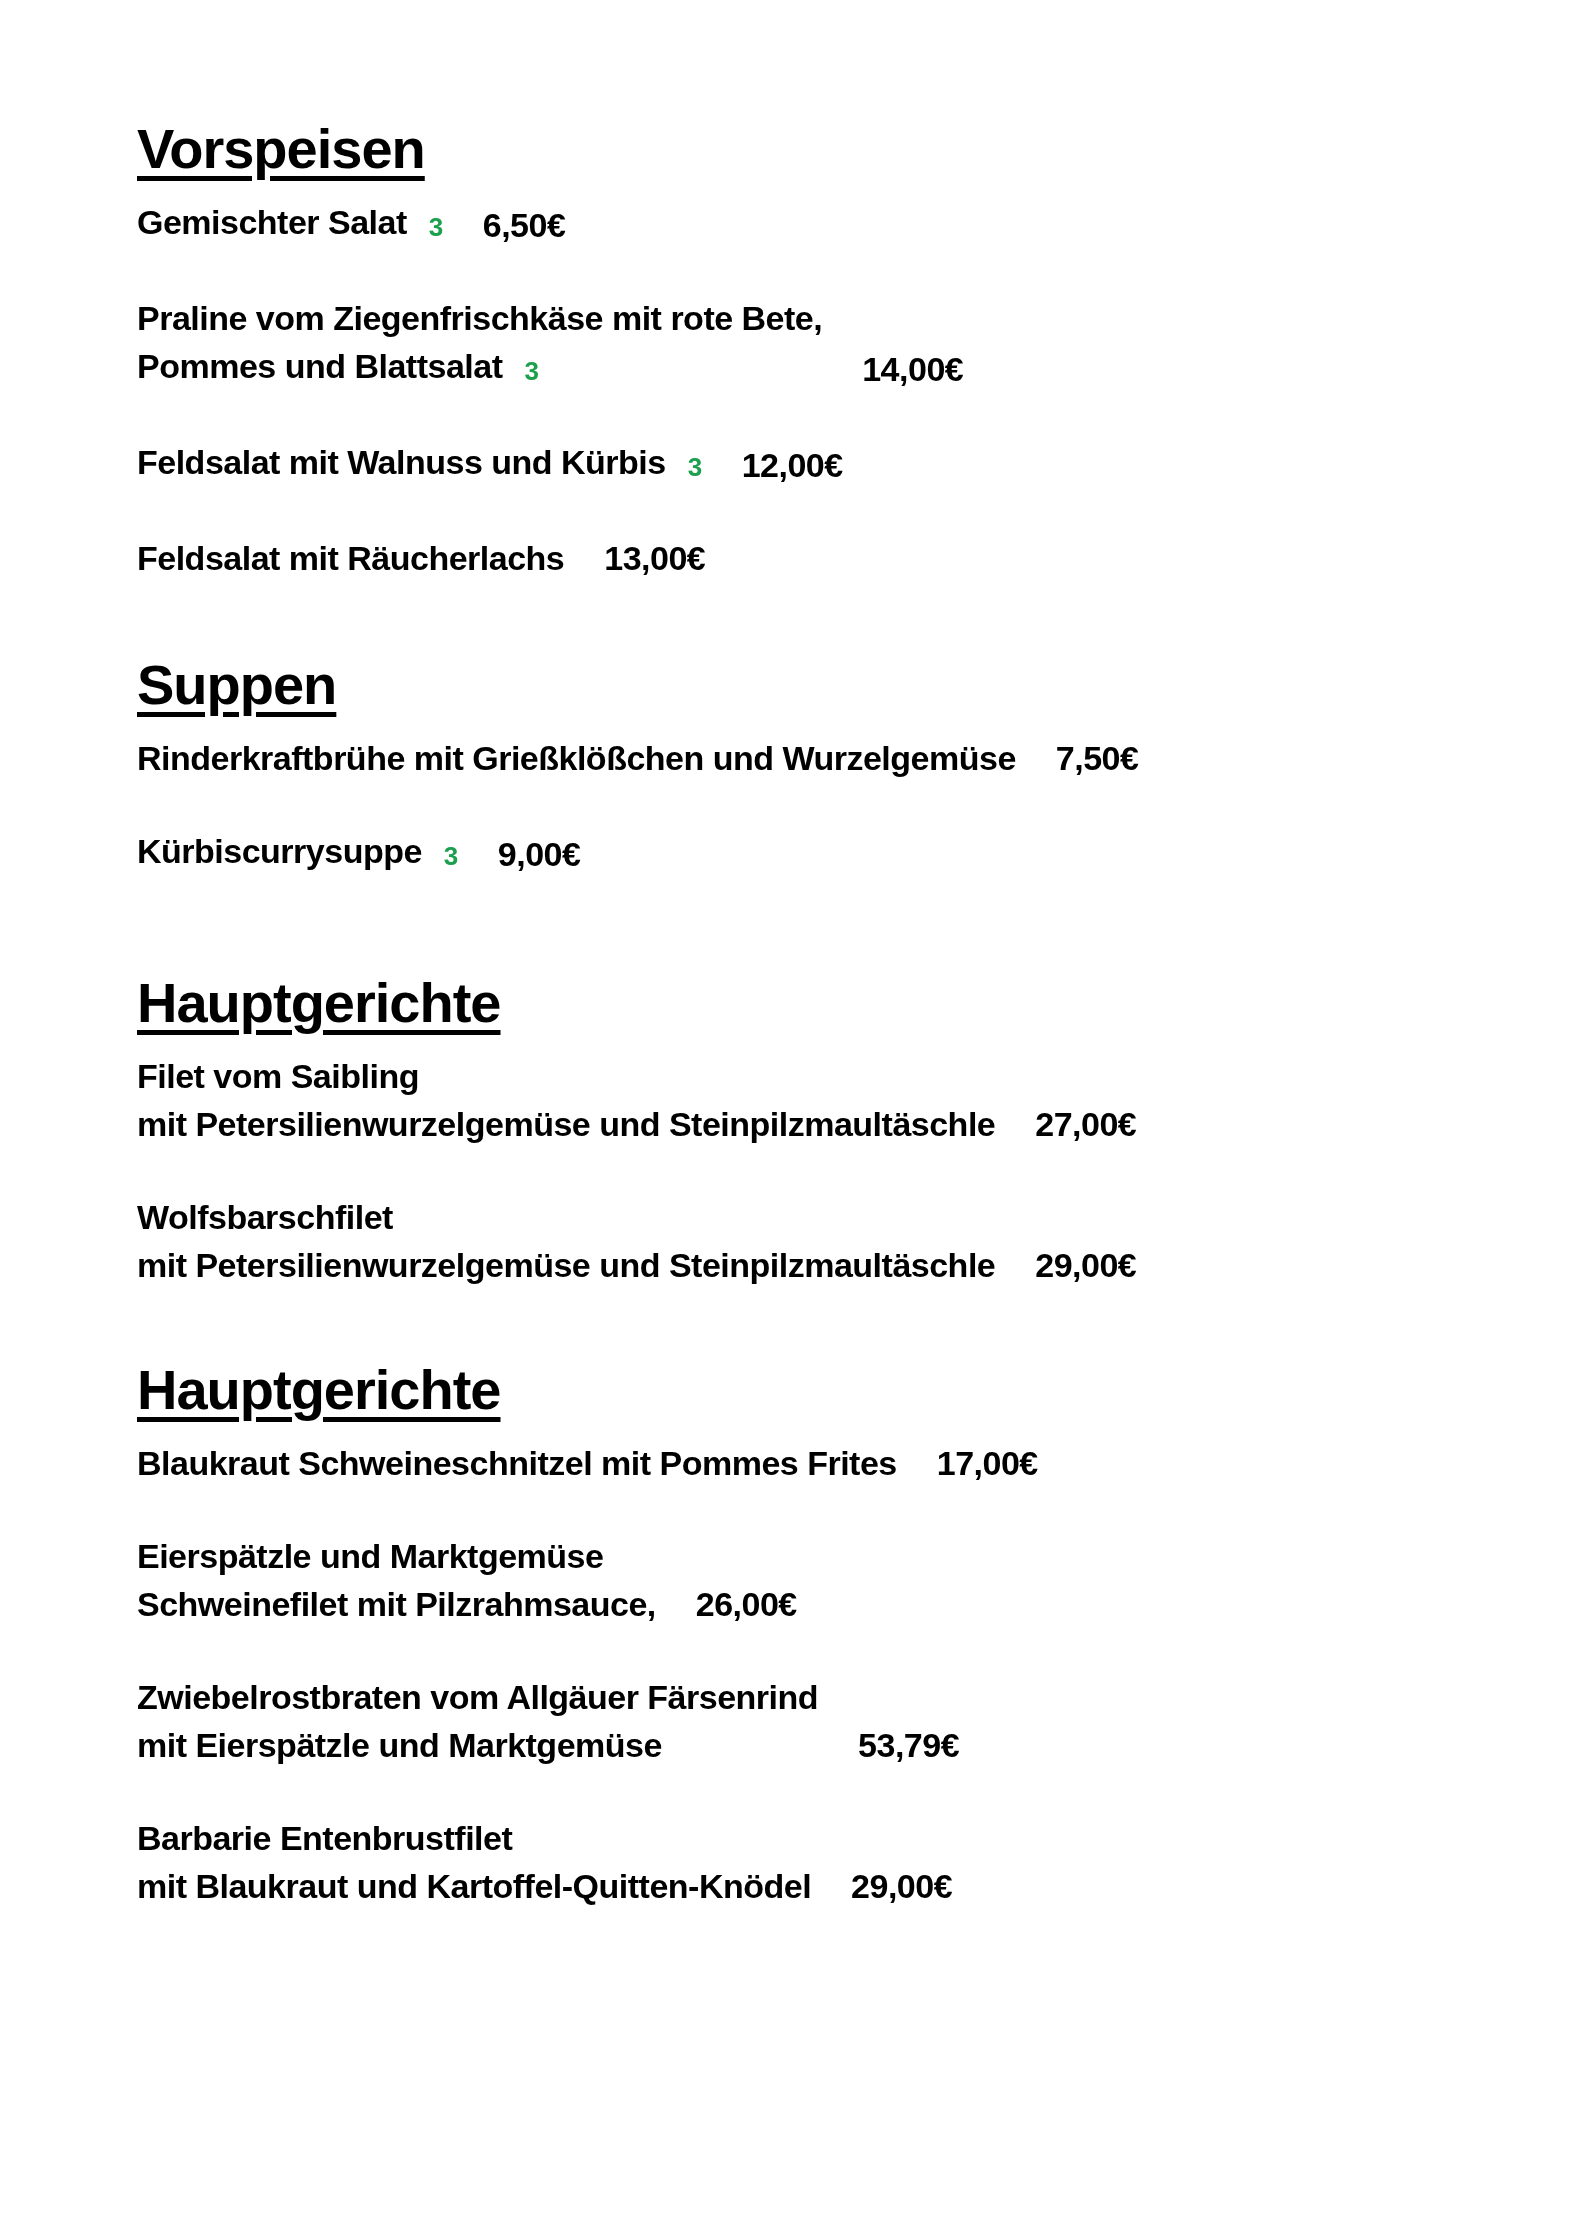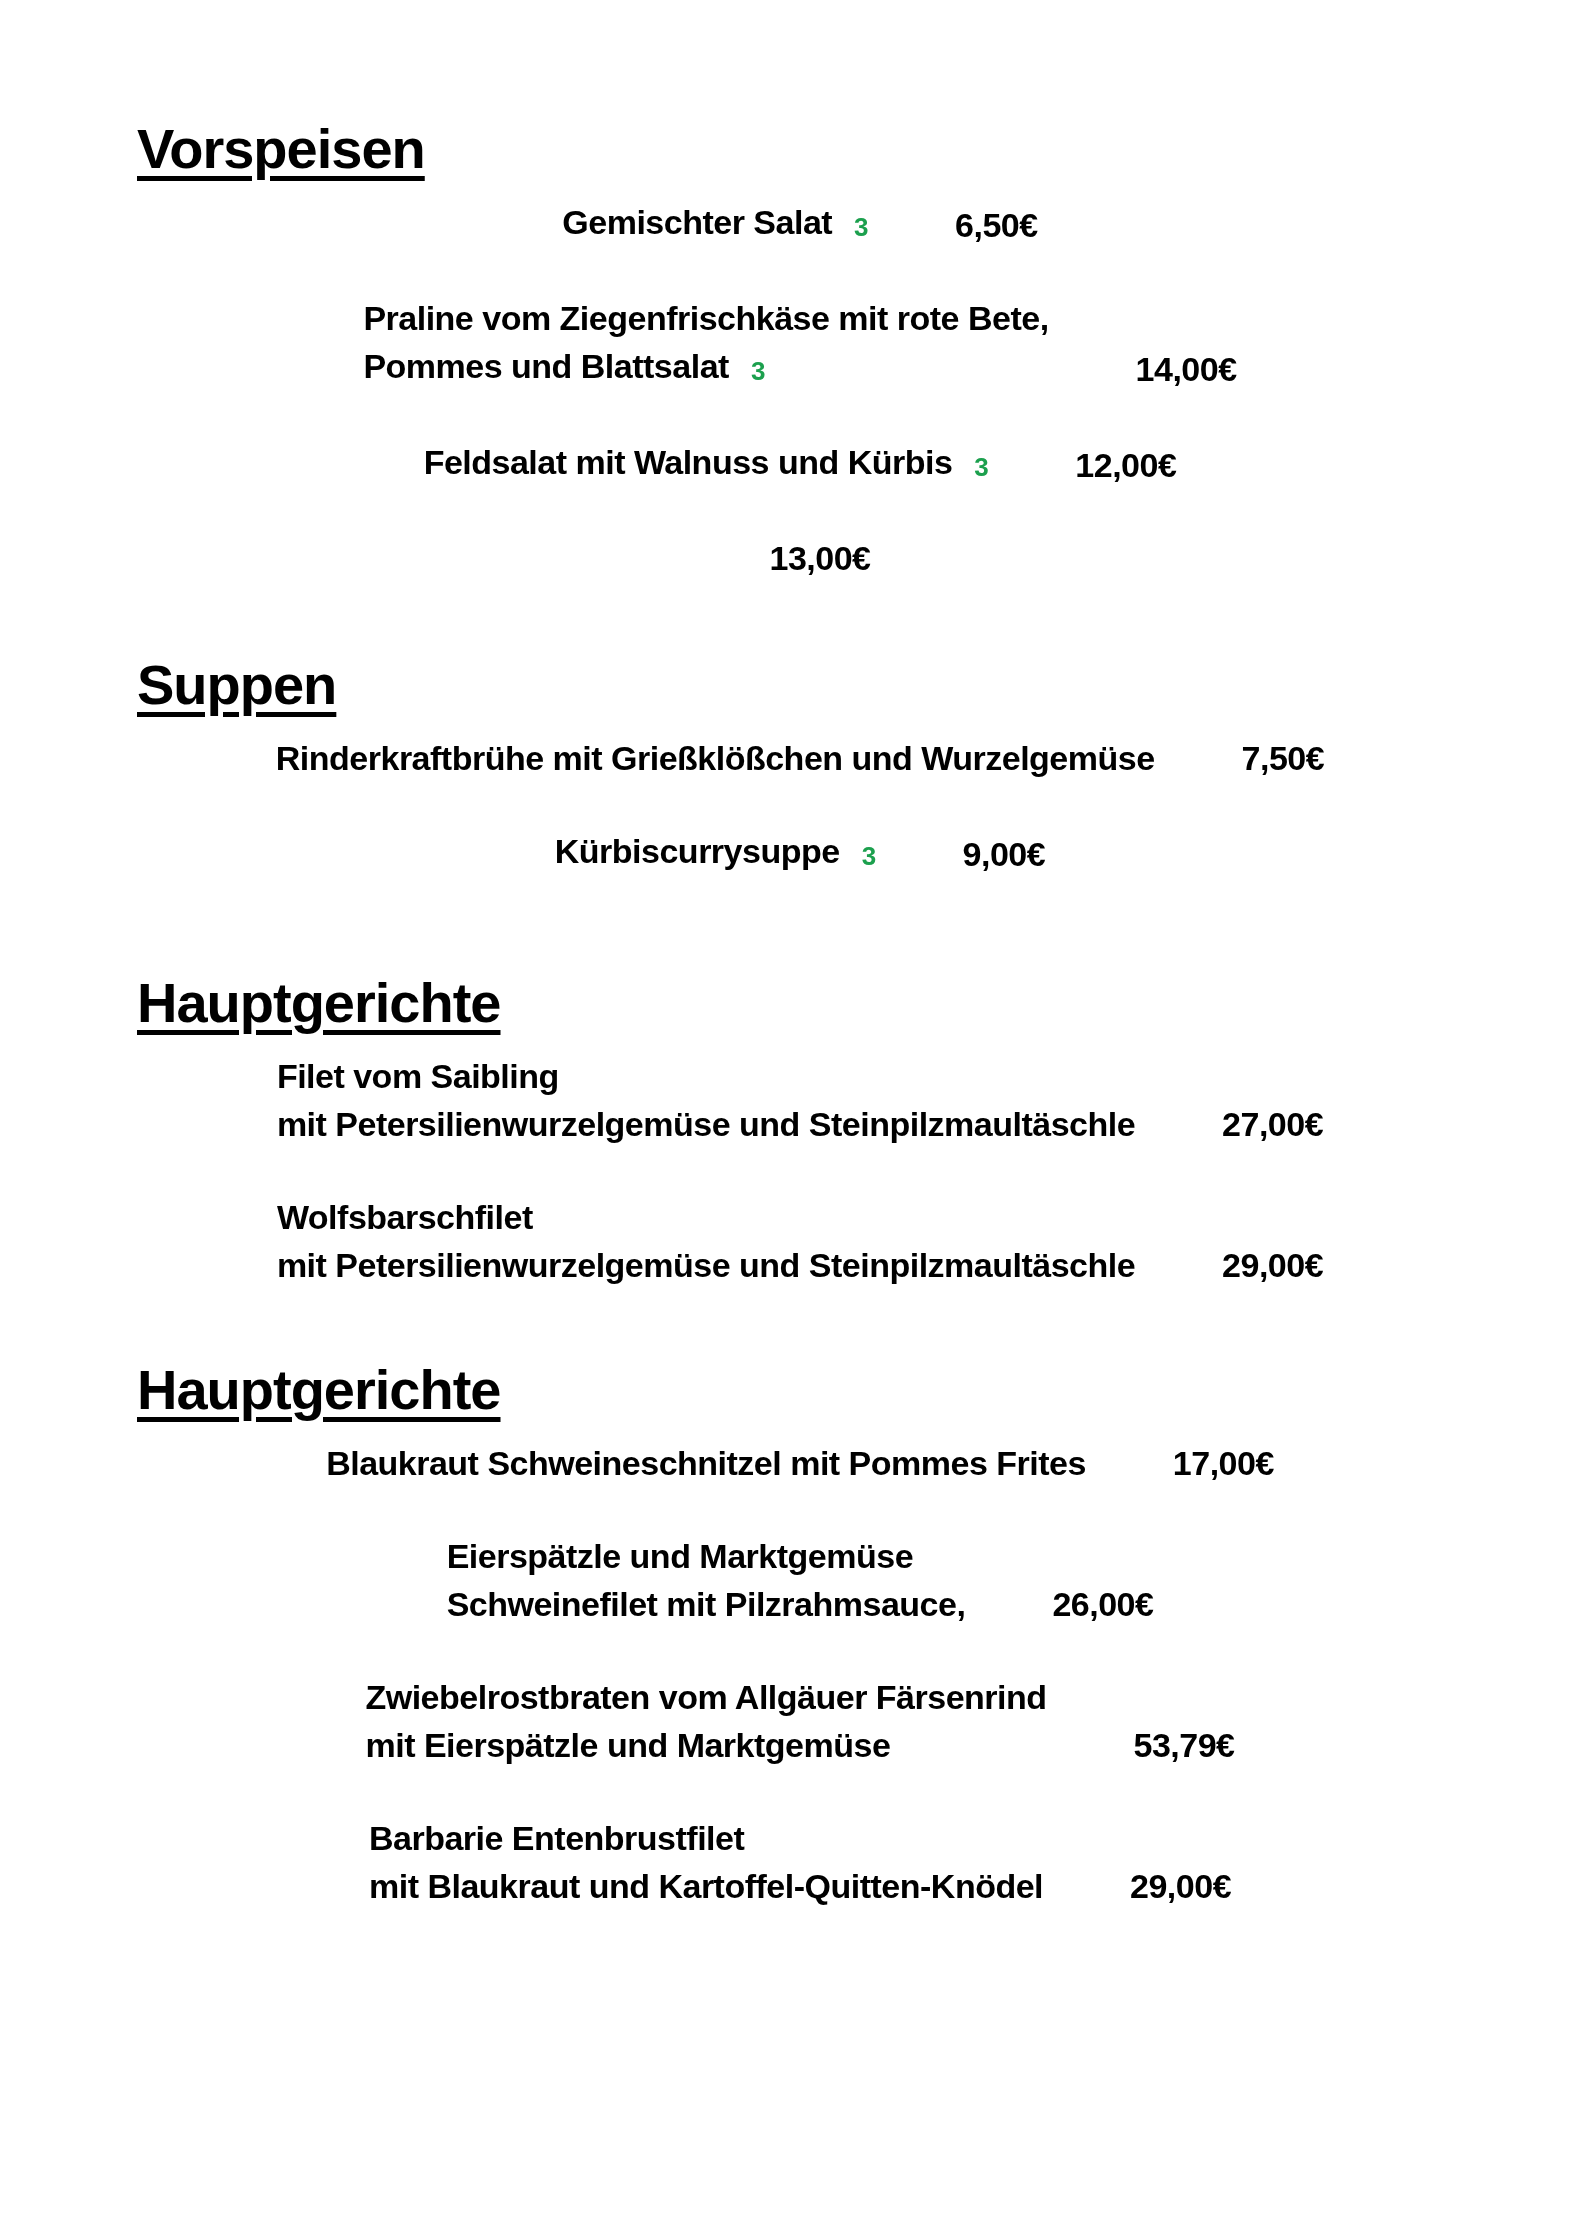--- a/index.html
+++ b/index.html
@@ -28,27 +28,26 @@
     margin: 0 0 16px 0;
     font-size: 56px;
     line-height: 66px;
     letter-spacing: -1px;
     text-decoration: underline;
     text-decoration-thickness: 5px;
     text-underline-offset: 8px;
   }
   .menu-item {
     display: flex;
-    justify-content: center;
+    justify-content: flex-start;
     align-items: flex-end;
     margin-bottom: 45px;
     font-size: 34px;
     line-height: 48px;
     letter-spacing: -0.5px;
-    gap: 47px;
   }
   .item-name { min-width: 0; }
   .item-line { white-space: nowrap; }
   .item-price {
     white-space: nowrap;
     margin-left: 40px;
   }
   .allergen {
     font-size: 26px;
     margin-left: 22px;
@@ -76,20 +75,23 @@
           </div>
           <div class="item-price">14,00€</div>
         </div>
         <div class="menu-item">
           <div class="item-name">
             <div class="item-line"><span>Feldsalat mit Walnuss und Kürbis</span><span class="allergen" style="color: rgb(28, 160, 78);">3</span></div>
           </div>
           <div class="item-price">12,00€</div>
         </div>
         <div class="menu-item">
+          <div class="item-name">
+            <div class="item-line"><span>Feldsalat mit Räucherlachs</span></div>
+          </div>
           <div class="item-price">13,00€</div>
         </div>
       </section>
       <section class="menu-section">
         <h2 class="section-title">Suppen</h2>
         <div class="menu-item">
           <div class="item-name">
             <div class="item-line"><span>Rinderkraftbrühe mit Grießklößchen und Wurzelgemüse</span></div>
           </div>
           <div class="item-price">7,50€</div>

